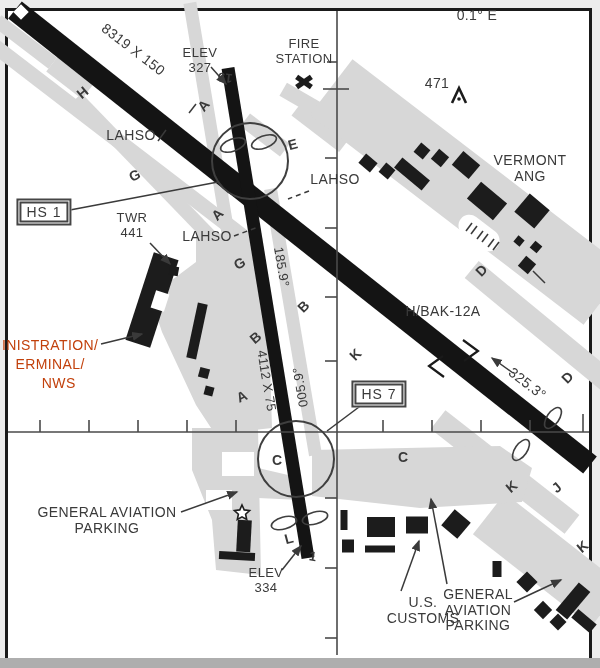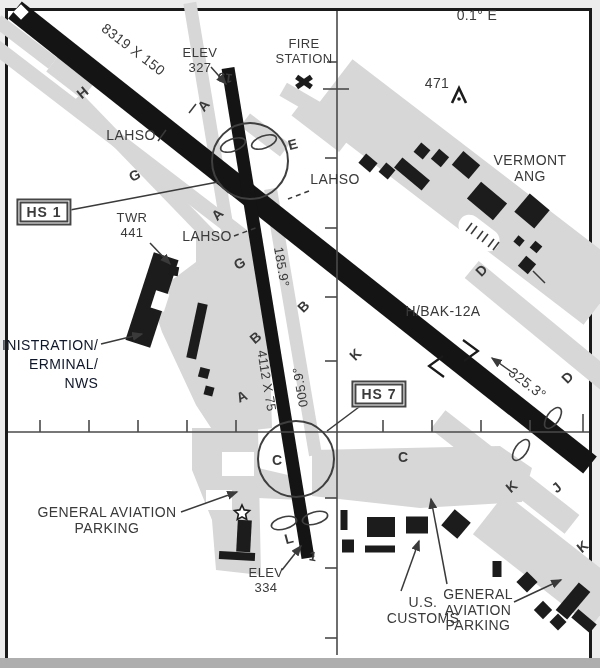--- a/index.html
+++ b/index.html
@@ -5,26 +5,26 @@
   html,body{margin:0;padding:0;background:#ececec;}
   .stage{position:relative;width:600px;height:668px;background:#ececec;overflow:hidden;
          font-family:"Liberation Sans",sans-serif;color:#3a3a3a;}
   .map{position:absolute;left:5px;top:8px;width:587px;height:650px;background:#ffffff;
        border-left:3px solid #1a1a1a;border-top:3px solid #1a1a1a;border-right:3px solid #1a1a1a;
        box-sizing:border-box;}
   .bottom-bar{position:absolute;left:0;top:658px;width:600px;height:10px;background:#aeaeae;}
   svg.canvas{position:absolute;left:0;top:0;z-index:2;}
   .lbl{position:absolute;z-index:3;white-space:pre-line;text-align:center;line-height:1.12;
        letter-spacing:.4px;color:#3a3a3a;transform:translate(-50%,-50%);}
-  .lbl-tl{position:absolute;z-index:3;white-space:pre;text-align:right;color:#0f172a;letter-spacing:.4px;}
+  .lbl-tl{position:absolute;z-index:3;white-space:pre;text-align:center;color:#c2410c;letter-spacing:.4px;}
   .tw{font-weight:700;font-size:14px;letter-spacing:0;}
   .f13{font-size:13px;} .f14{font-size:14px;} .f15{font-size:15px;}
   .hsbox{position:absolute;z-index:3;border:2px solid #454545;padding:1px;background:#fff;
          transform:translate(-50%,-50%);}
-  .hsbox .inner{border:2px solid #454545;padding:0 5px 1px 5px;font-size:14px;font-weight:700;
+  .hsbox .inner{border:2px solid #454545;padding:0 5px 1px 5px;font-size:14px;font-weight:400;
          letter-spacing:1px;color:#3a3a3a;background:#fff;}
 </style>
 </head>
 <body>
 
 <div class="stage">
   <div class="map"></div>
   <div class="bottom-bar"></div>
 
   <svg class="canvas" width="600" height="668" viewBox="0 0 600 668">

